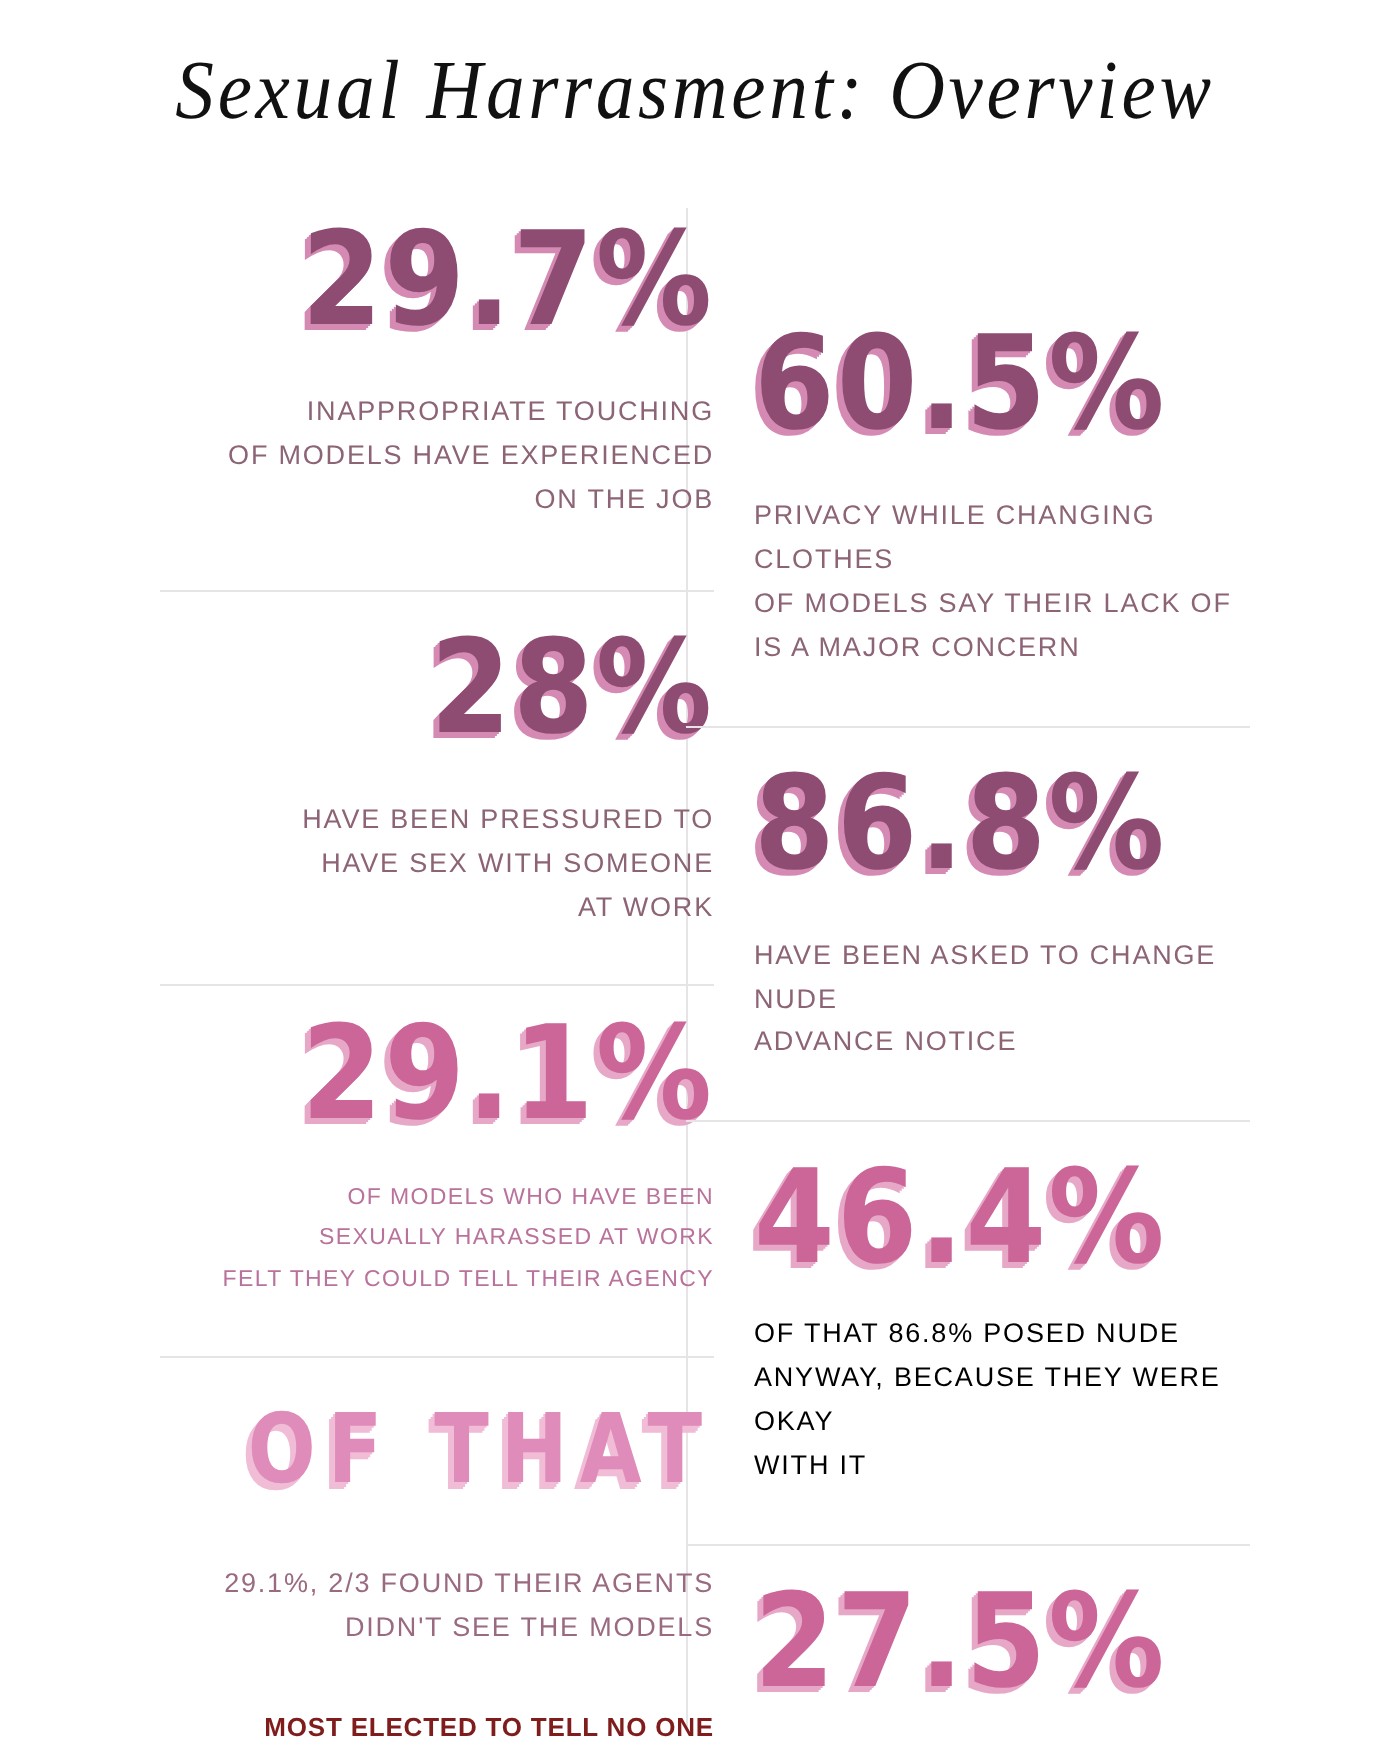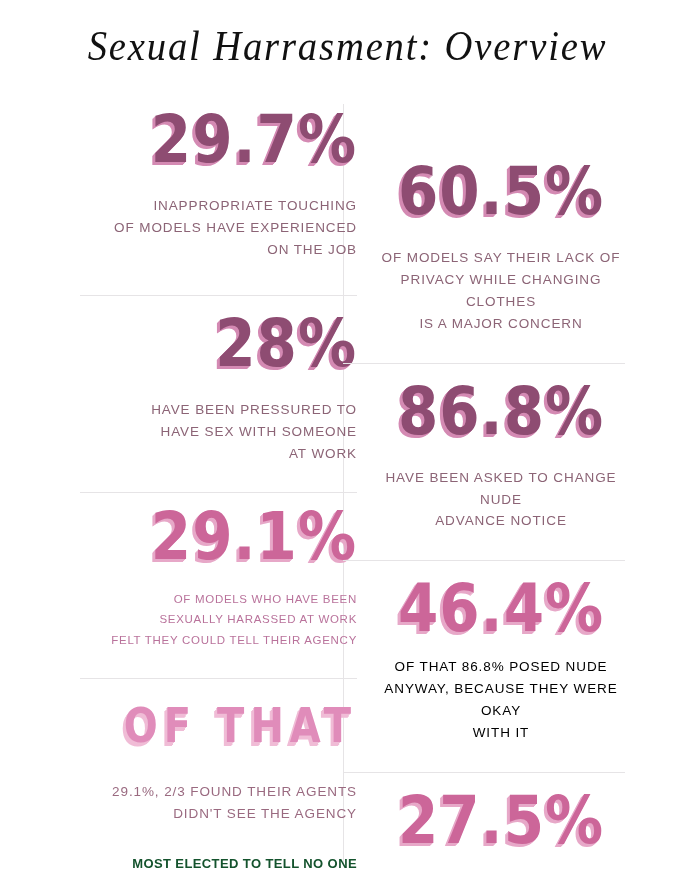--- a/index.html
+++ b/index.html
@@ -49,21 +49,21 @@
     height: 760px;
     background: #e6e4e6;
   }
 
   
   .block {
     position: relative;
     box-sizing: border-box;
   }
   .col-left .block  { text-align: right; padding-right: 0px; }
-  .col-right .block { text-align: center;  padding-left: 34px; }
+  .col-right .block { text-align: left;  padding-left: 34px; }
 
   .hrule {
     height: 1px;
     background: #e6e4e6;
     width: 100%;
   }
   .col-right .hrule { margin-left: 0; }
 
   
   .bignum {
@@ -113,21 +113,21 @@
     color: #b9729b;
     line-height: 1.78;
   }
   .caption.plain {
     text-transform: none;
     color: #9a6a80;
     font-size: 13.5px;
   }
   .caption.bold {
     font-weight: 700;
-    color: #14532d;
+    color: #7f1d1d;
     letter-spacing: 0.4px;
     font-size: 13px;
   }
   .caption.pinkish { color: #000000; }
 
   
   .display-word {
     font-family: "DejaVu Sans", sans-serif;
     font-weight: 700;
     font-size: 40px;
@@ -190,36 +190,36 @@
     <div class="caption small">FELT THEY COULD TELL THEIR AGENCY</div>
     <div class="sp-28"></div>
   </div>
   <div class="hrule"></div>
 
   <div class="block">
     <div class="sp-28"></div>
     <div class="display-word">OF THAT</div>
     <div class="sp-28"></div>
     <div class="caption plain">29.1%, 2/3 FOUND THEIR AGENTS</div>
-    <div class="caption plain">DIDN'T SEE THE AGENCY</div>
+    <div class="caption plain">DIDN'T SEE THE MODELS</div>
     <div class="sp-28"></div>
     <div class="caption bold">MOST ELECTED TO TELL NO ONE</div>
   </div>
 
 </div>
 
 <div class="col col-right">
 
   <div class="block">
     <div class="sp-40"></div>
     <div class="sp-22"></div>
     <div class="bignum plum">60.5%</div>
     <div class="sp-22"></div>
+    <div class="caption">PRIVACY WHILE CHANGING CLOTHES</div>
     <div class="caption">OF MODELS SAY THEIR LACK OF</div>
-    <div class="caption">PRIVACY WHILE CHANGING CLOTHES</div>
     <div class="caption">IS A MAJOR CONCERN</div>
     <div class="sp-28"></div>
   </div>
   <div class="hrule"></div>
 
   <div class="block">
     <div class="sp-22"></div>
     <div class="bignum plum">86.8%</div>
     <div class="sp-22"></div>
     <div class="caption">HAVE BEEN ASKED TO CHANGE NUDE</div>

